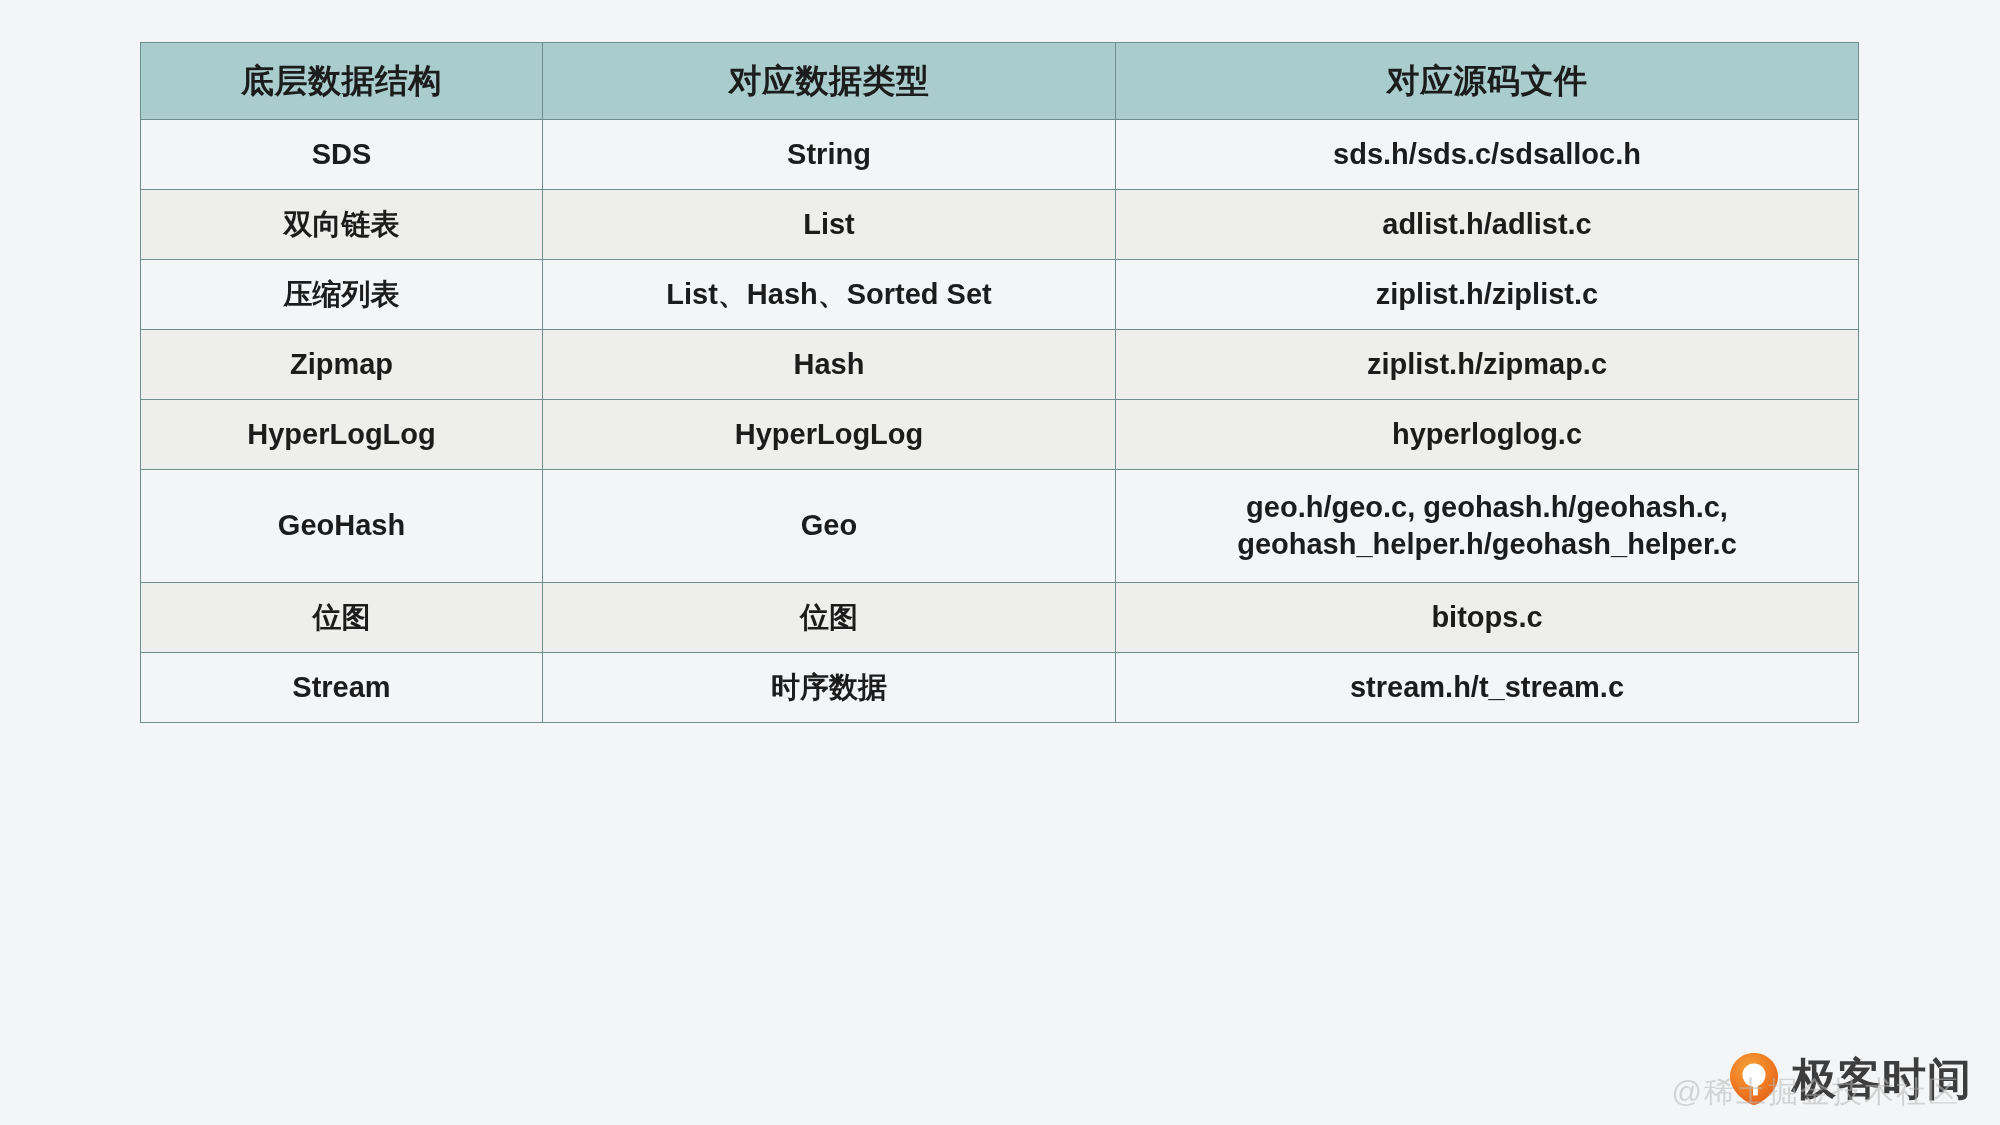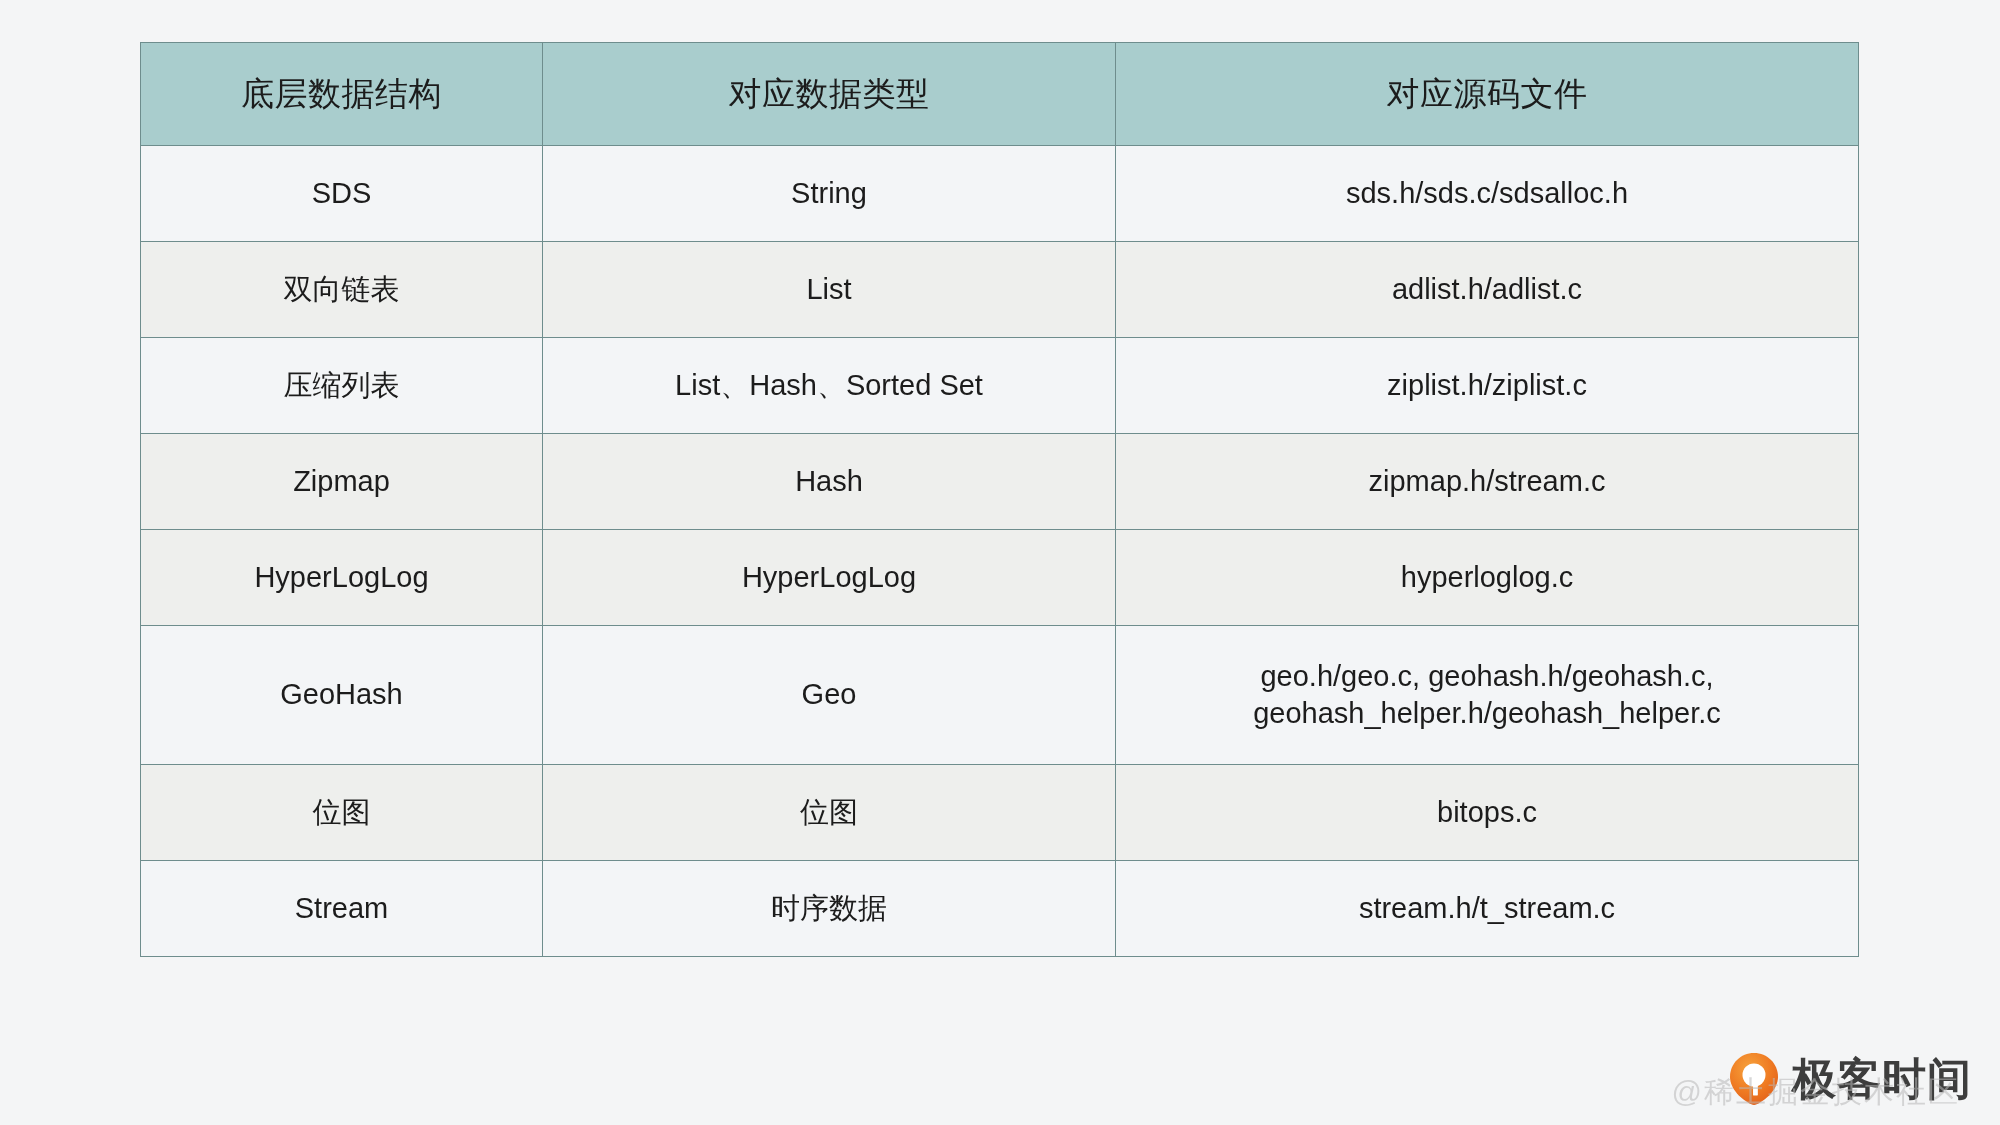--- a/index.html
+++ b/index.html
@@ -34,22 +34,22 @@
   table.ds-table col.c1 { width: 402px; }
   table.ds-table col.c2 { width: 573px; }
   table.ds-table col.c3 { width: 743px; }
 
   table.ds-table th,
   table.ds-table td {
     border: 1px solid #6e8d8d;
     text-align: center;
     vertical-align: middle;
     color: #1c1c1c;
-    font-weight: 400;
-    padding: 17px;
+    font-weight: 700;
+    padding: 4px;
   }
 
   
   thead th {
     background: #a9cdcd;
     height: 68px;
     font-size: 33px;
     line-height: 1.2;
     letter-spacing: 0.5px;
   }
@@ -140,21 +140,21 @@
           <td>压缩列表</td>
           <td>List、Hash、Sorted Set</td>
           <td>
             <span class="cell-line">ziplist.h/ziplist.c</span>
           </td>
         </tr>
         <tr class="even">
           <td>Zipmap</td>
           <td>Hash</td>
           <td>
-            <span class="cell-line">zipmap.h/stream.c</span>
+            <span class="cell-line">ziplist.h/zipmap.c</span>
           </td>
         </tr>
         <tr class="even">
           <td>HyperLogLog</td>
           <td>HyperLogLog</td>
           <td>
             <span class="cell-line">hyperloglog.c</span>
           </td>
         </tr>
         <tr class="odd tall">

